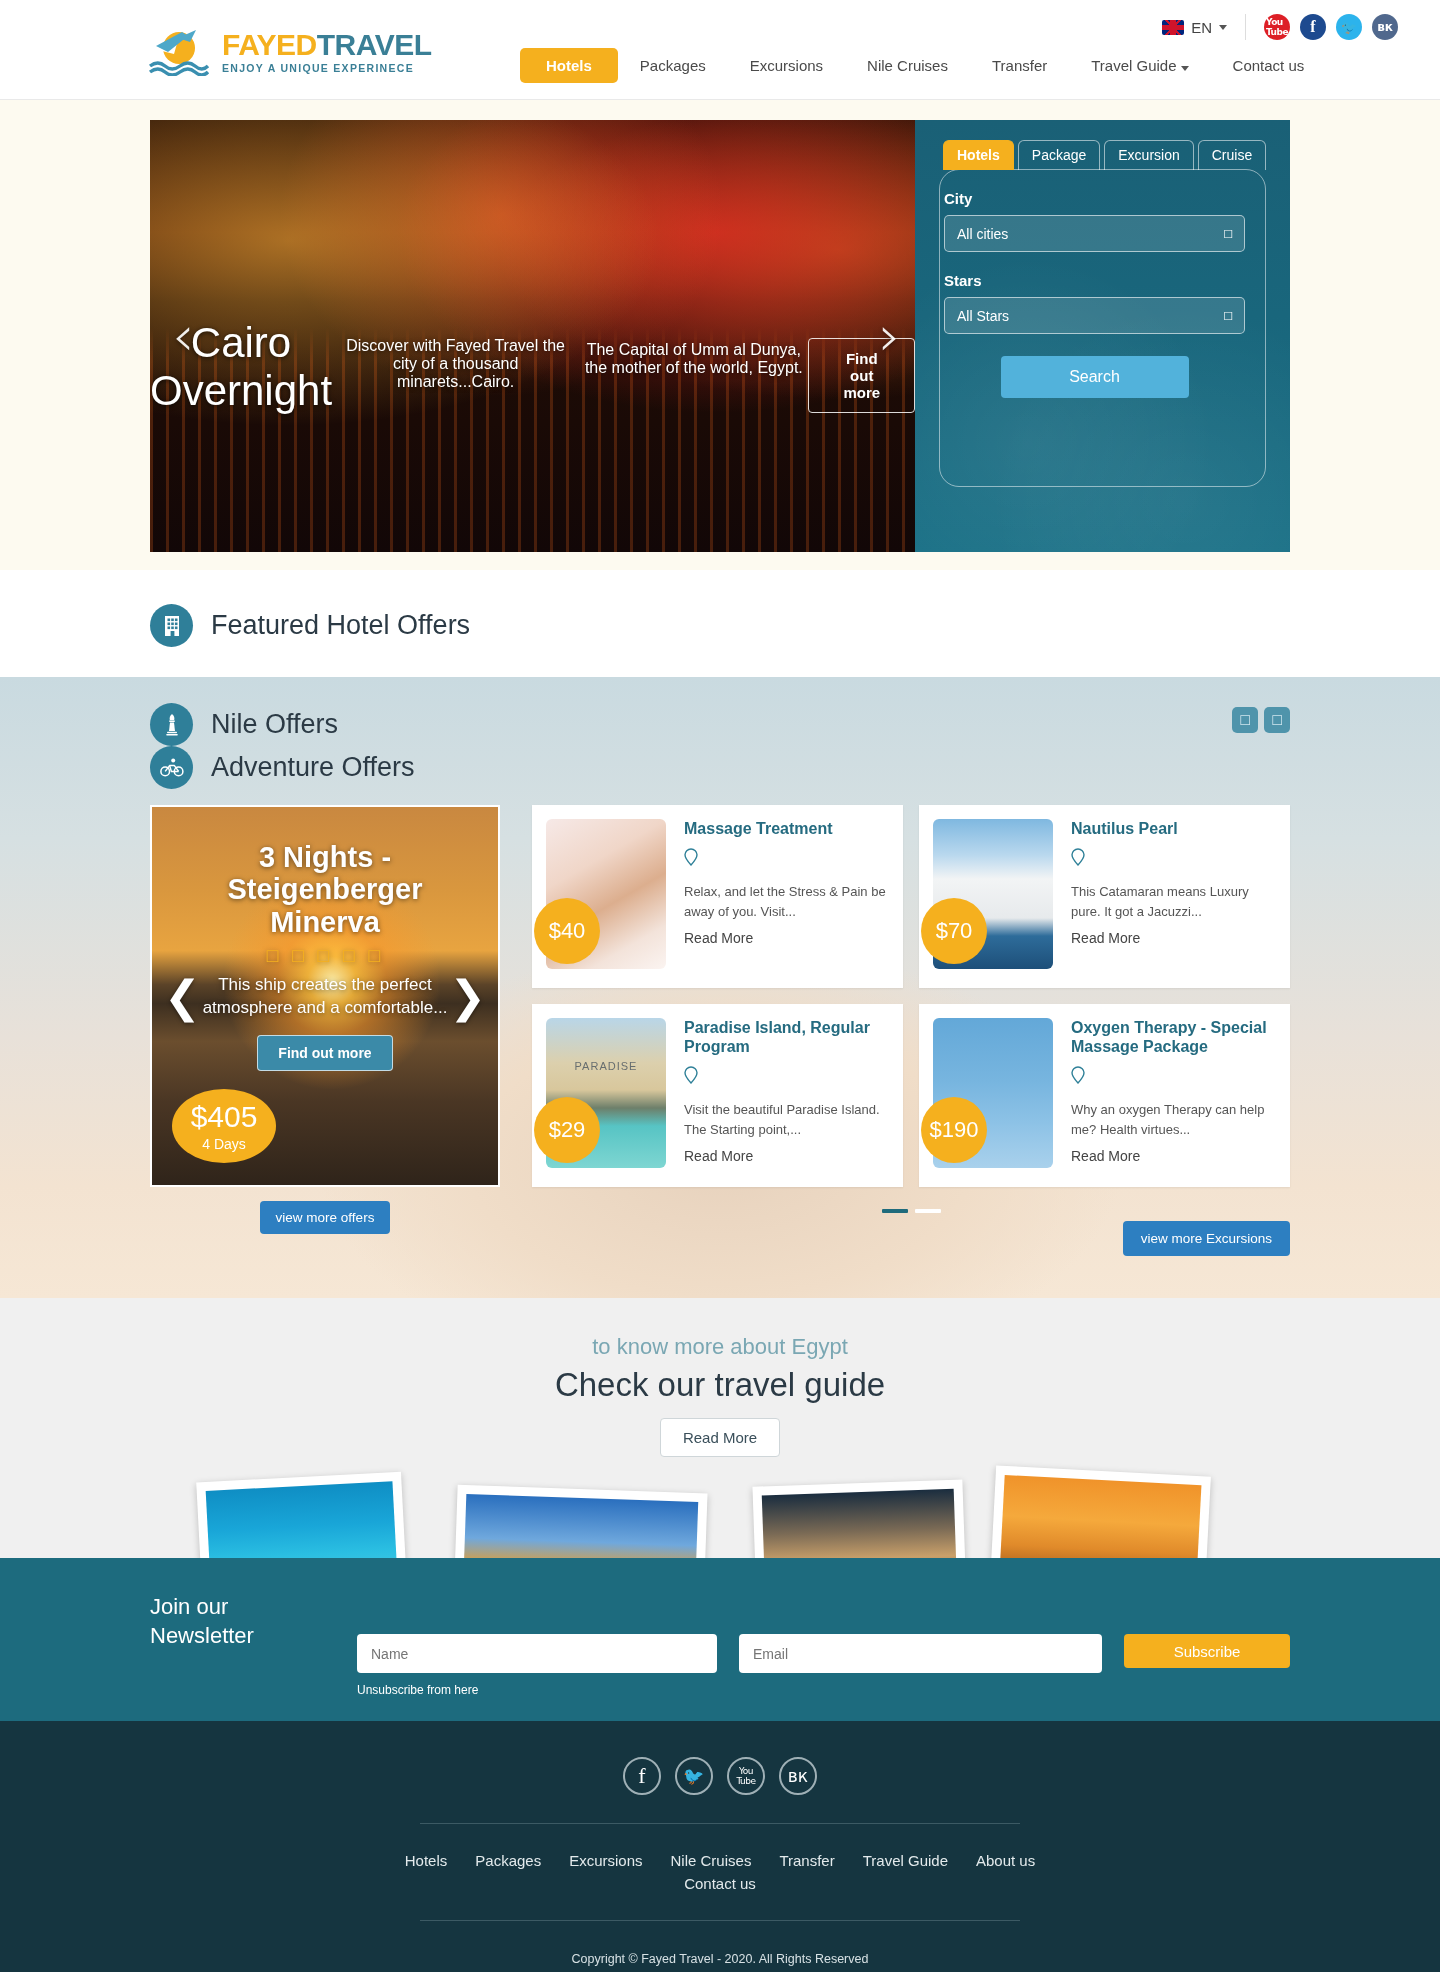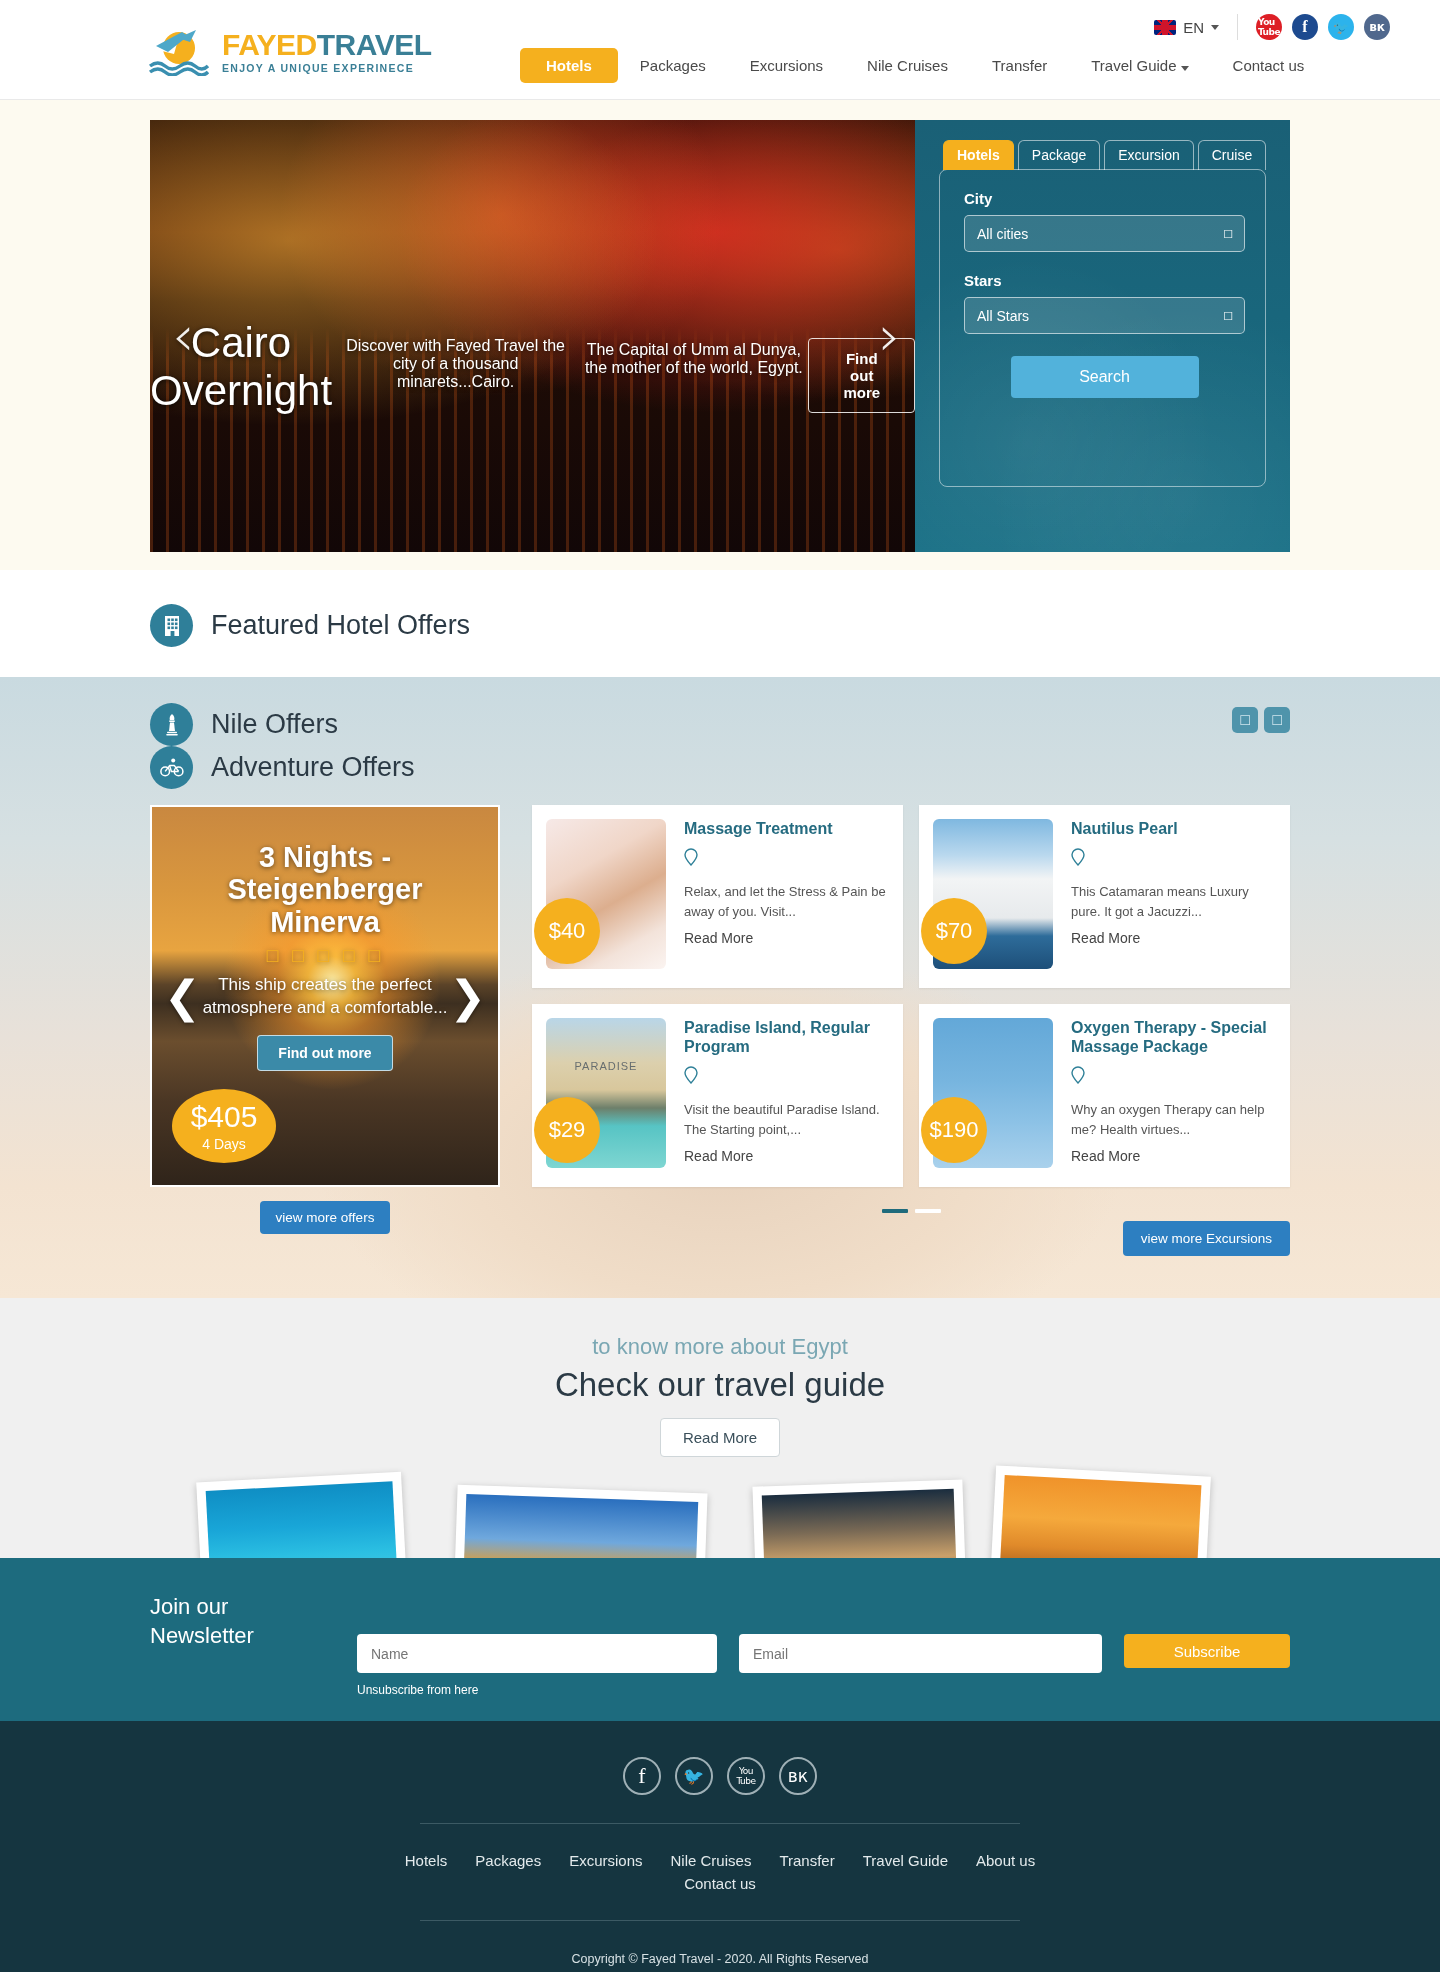--- a/index.html
+++ b/index.html
@@ -13,21 +13,21 @@
 
   
   .topbar {
     height: 100px;
     background: #ffffff;
     position: relative;
     border-bottom: 1px solid #e9e9e9;
   }
   .utility {
     position: absolute;
-    top: 14px; right: 50px;
+    top: 14px; right: 42px;
     display: flex; align-items: center; gap: 18px;
   }
   .lang {
     display: flex; align-items: center; gap: 7px;
     padding-right: 18px;
     border-right: 1px solid #dddddd;
     height: 26px;
   }
   .flag {
     width: 22px; height: 15px; border-radius: 2px;
@@ -160,23 +160,23 @@
     padding: 6px 13px 7px 13px;
     font-size: 14px; color: #fff; cursor: pointer;
     background: transparent; font-family: inherit;
   }
   .tab.active {
     background: #f5b01e; border-color: #f5b01e;
     font-weight: 700; color: #fff;
   }
   .searchbox {
     border: 1px solid rgba(255,255,255,.5);
-    border-radius: 8px;
+    border-radius: 20px;
     margin-top: -1px;
-    padding: 20px 20px 24px 24px;
+    padding: 20px 20px 24px 4px;
     height: 318px;
   }
   .field-label {
     color: #fff; font-size: 15px; font-weight: 700; margin-bottom: 8px;
   }
   .select {
     position: relative;
     height: 37px;
     border: 1px solid rgba(255,255,255,.6);
     border-radius: 5px;

